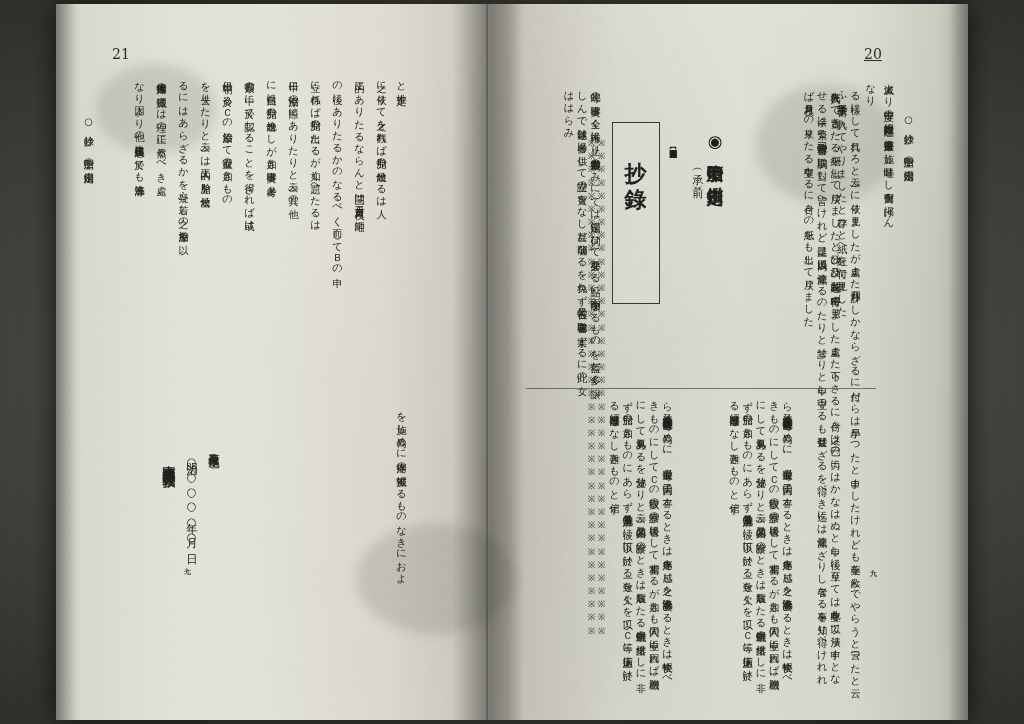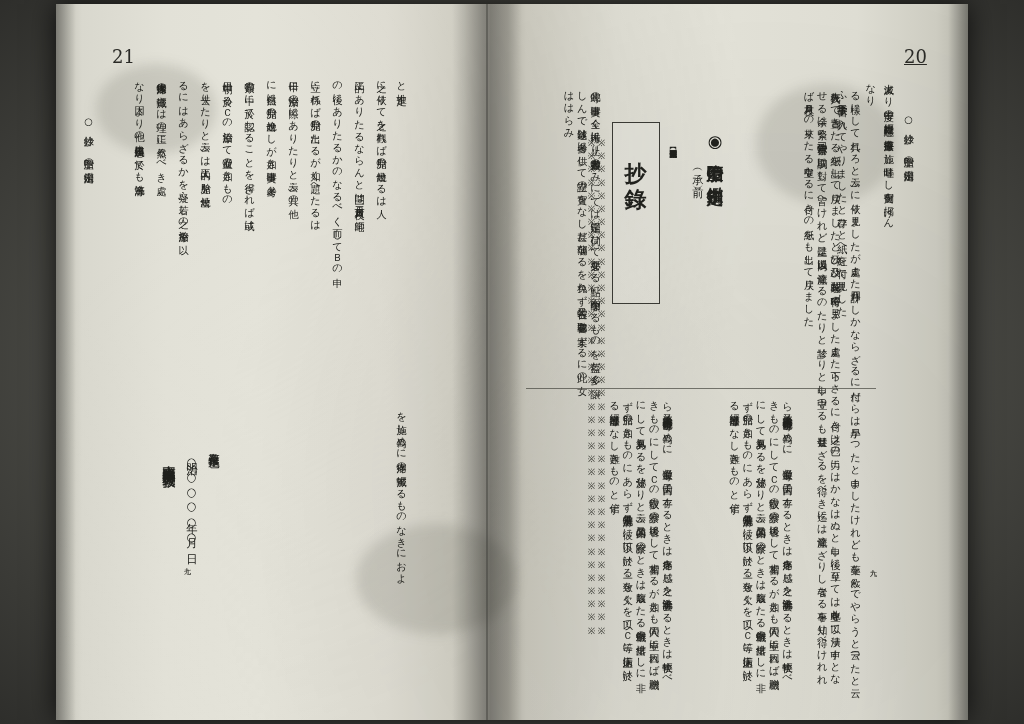--- a/index.html
+++ b/index.html
@@ -61,21 +61,21 @@
   .fs11{font-size:11.4px;}
   .fs13{font-size:13.5px;}
   .fs16{font-size:16.5px;}
   .fs22{font-size:22px;letter-spacing:.10em;}
   .bold{font-weight:bold;}
   .small{font-size:7.6px;letter-spacing:0;}
 
   
   .pgnum{
     position:absolute;font-family:"DejaVu Serif",serif;
-    font-size:18px;color:#2a2a26;
+    font-size:14px;color:#2a2a26;
   }
 
   
   .astline{
     position:absolute;writing-mode:vertical-rl;text-orientation:upright;
     font-size:9px;color:#35352f;letter-spacing:.02em;line-height:1.0;
   }
   .title-box{
     position:absolute;
   }
@@ -93,21 +93,21 @@
 
 <div id="page">
   <div class="spread">
     <div class="paper"></div>
     <div class="grain"></div>
 
     <div class="blot" style="left:40px;top:60px;width:120px;height:90px;"></div>
     <div class="blot" style="left:300px;top:520px;width:160px;height:110px;"></div>
     <div class="blot" style="left:700px;top:80px;width:140px;height:120px;"></div>
 
-    <div class="pgnum" style="left:848px;top:42px;text-decoration:underline;">20</div>
+    <div class="pgnum" style="left:808px;top:42px;text-decoration:underline;">20</div>
 
     <div class="col v fs10" style="left:846px;top:110px;height:80px;">○抄錄　　墮胎の鑑定例</div>
     <div class="col v fs10" style="left:826px;top:72px;height:230px;">火滅より中等度の姙娠程惡症に據書療法を施し嘔吐せし實例を掲げん</div>
     <div class="col v fs10" style="left:808px;top:72px;height:40px;">なり</div>
 
     <div class="col v fs10" style="left:790px;top:80px;height:600px;width:16px;">る樣にして呉れろと云ふに依り見ましたが處また四月計りしかならざるに付だらは早かつたと申ましたけれども藥を飲んでやらうと云つたと云ふ事故于子宮へ入れてやりましたと存ひと紙へ紅を付て見ました</div>
     <div class="col v fs10" style="left:742px;top:80px;height:600px;width:44px;">先夜入れて置きたる紙を出して戻りましたと云ひ及び其翌曉を中略行て見ました處また下らさるに付き之は已の力にはかなはぬと申し後に至りては此申立を以て潰り申すとなせる余は緊る司法警察官の取調に對して皆へけれど是は一週以内に流産せるのたりと診せりと申し中立つるも甚疑せざるを得べき迄には流産せざりし者なる事を知り得べけれれば八月夜Ｄの來りたる申立なるに付きの紙をも出して戻りました</div>
     <div class="col v fs10" style="left:628px;top:390px;height:290px;width:110px;">ら又流産後子宮腔鏡不全等の爲めに、凝血等の子宮内に存するときは疼痛を感じ之を洗滌除去するときは輕快すべきものにしてＣの取扱の診察の後者にして相當するが如きも同人の申立に因れば贈機、にして臭氣あるを分泌せりと云ふ又第二回の診察のときは腐敗したる血解儀の排出せしに非ず胎兒の如きものにあらず且子宮洗滌の彼に以下に於ける一致を欠くを以てＣ等に病床上に於ける經過歷等はなし難きものと信ず</div>
 
     <div class="col v fs16 bold" style="left:648px;top:128px;height:150px;">◉墮胎の鑑定例</div>

